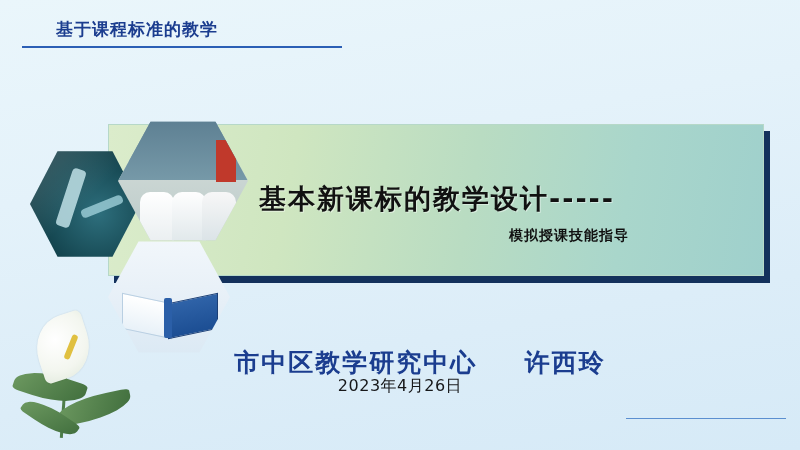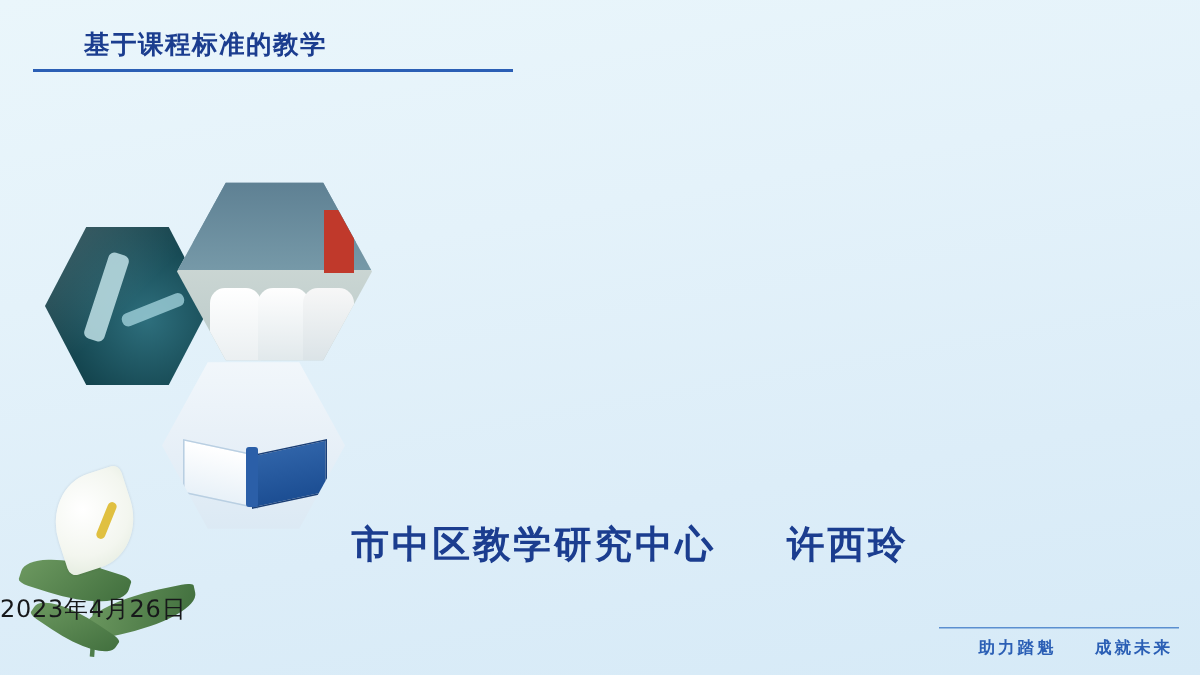--- a/index.html
+++ b/index.html
@@ -213,22 +213,22 @@
     color: #1b3d8f;
     letter-spacing: 2px;
     white-space: nowrap;
     padding-left: 40px;
   }
   .presenter .gap { display: inline-block; width: 26px; }
   .date {
     position: absolute;
     left: 0;
     right: 0;
-    top: 396px;
-    text-align: left;
+    top: 376px;
+    text-align: center;
     font-family: "DejaVu Sans", sans-serif;
     font-size: 16px;
     color: #17181a;
     letter-spacing: 0.5px;
   }
   
   .slogan {
     position: absolute;
     right: 18px;
     top: 424px;
@@ -250,20 +250,24 @@
   }
 </style>
 </head>
 <body>
 
 <div class="slide">
 
   <div class="top-heading">基于课程标准的教学</div>
   <div class="top-rule"></div>
 
+  <div class="banner">
+    <div class="banner-title">基本新课标的教学设计-----</div>
+    <div class="banner-sub">模拟授课技能指导</div>
+  </div>
 
   <div class="hex hex-micro">
     <div class="scope"></div>
     <div class="scope2"></div>
   </div>
 
   <div class="hex hex-photo">
     <div class="board"></div>
     <div class="redbox"></div>
     <div class="kid k1"></div>
@@ -288,19 +292,14 @@
 
   <div class="presenter">
     <span>市中区教学研究中心</span>
     <span class="gap"></span>
     <span>许西玲</span>
   </div>
 
   <div class="date">2023年4月26日</div>
 
   <div class="slogan-rule"></div>
-  <div class="slogan">
-    <span>助力踏魁</span>
-    <span class="gap"></span>
-    <span>成就未来</span>
-  </div>
 
 </div>
 
 </body></html>

